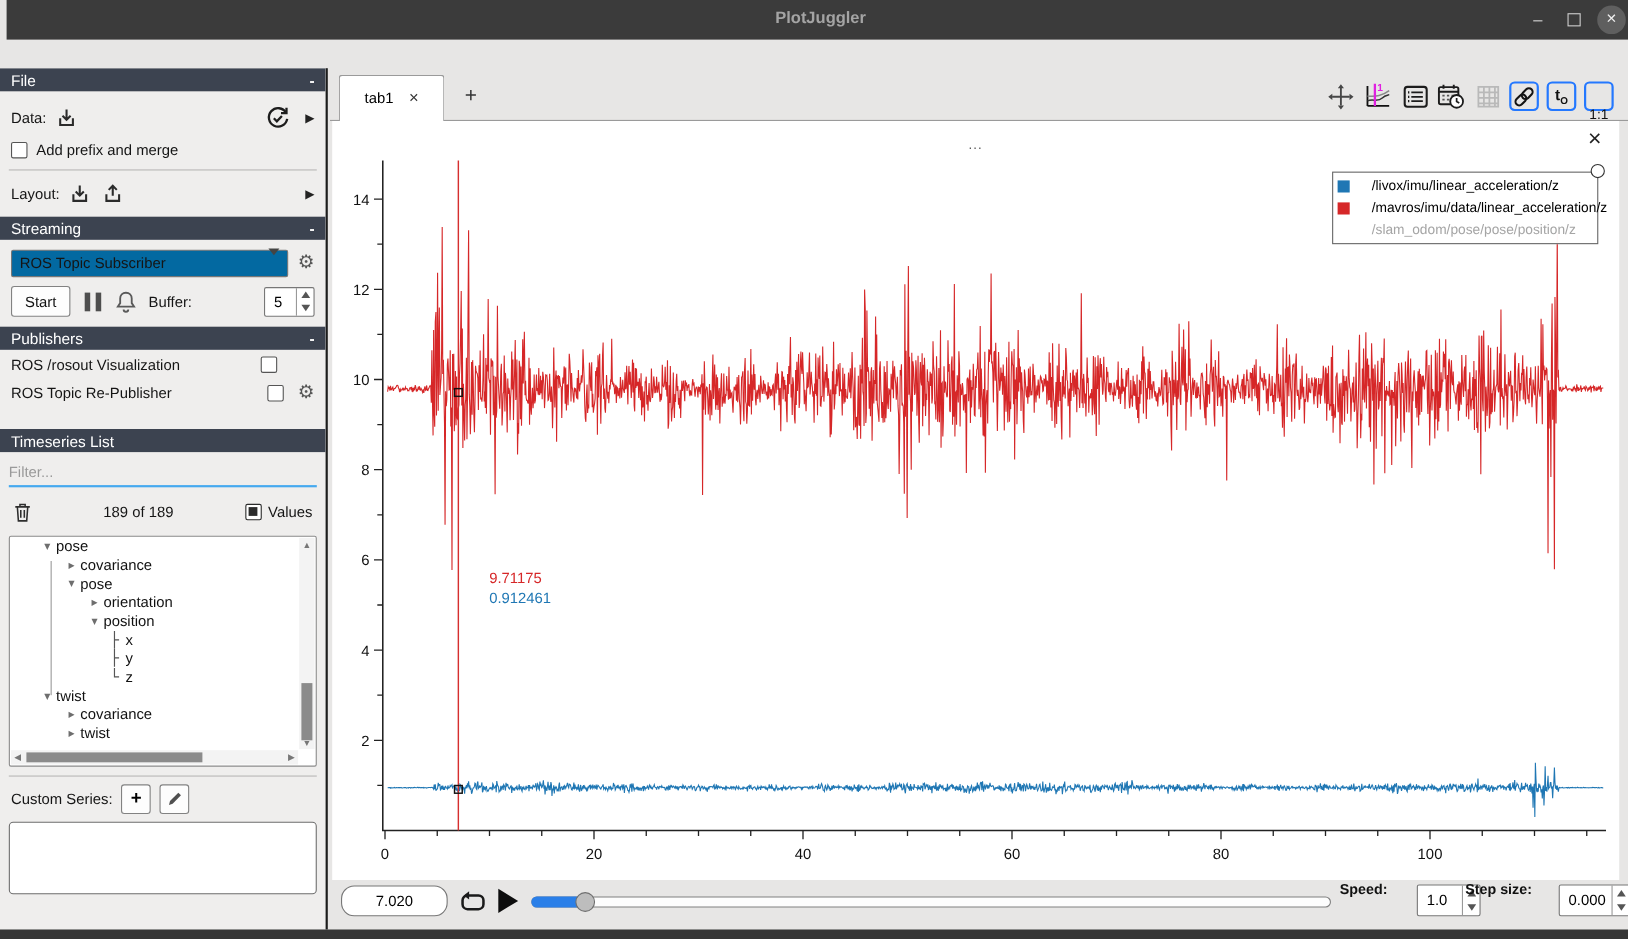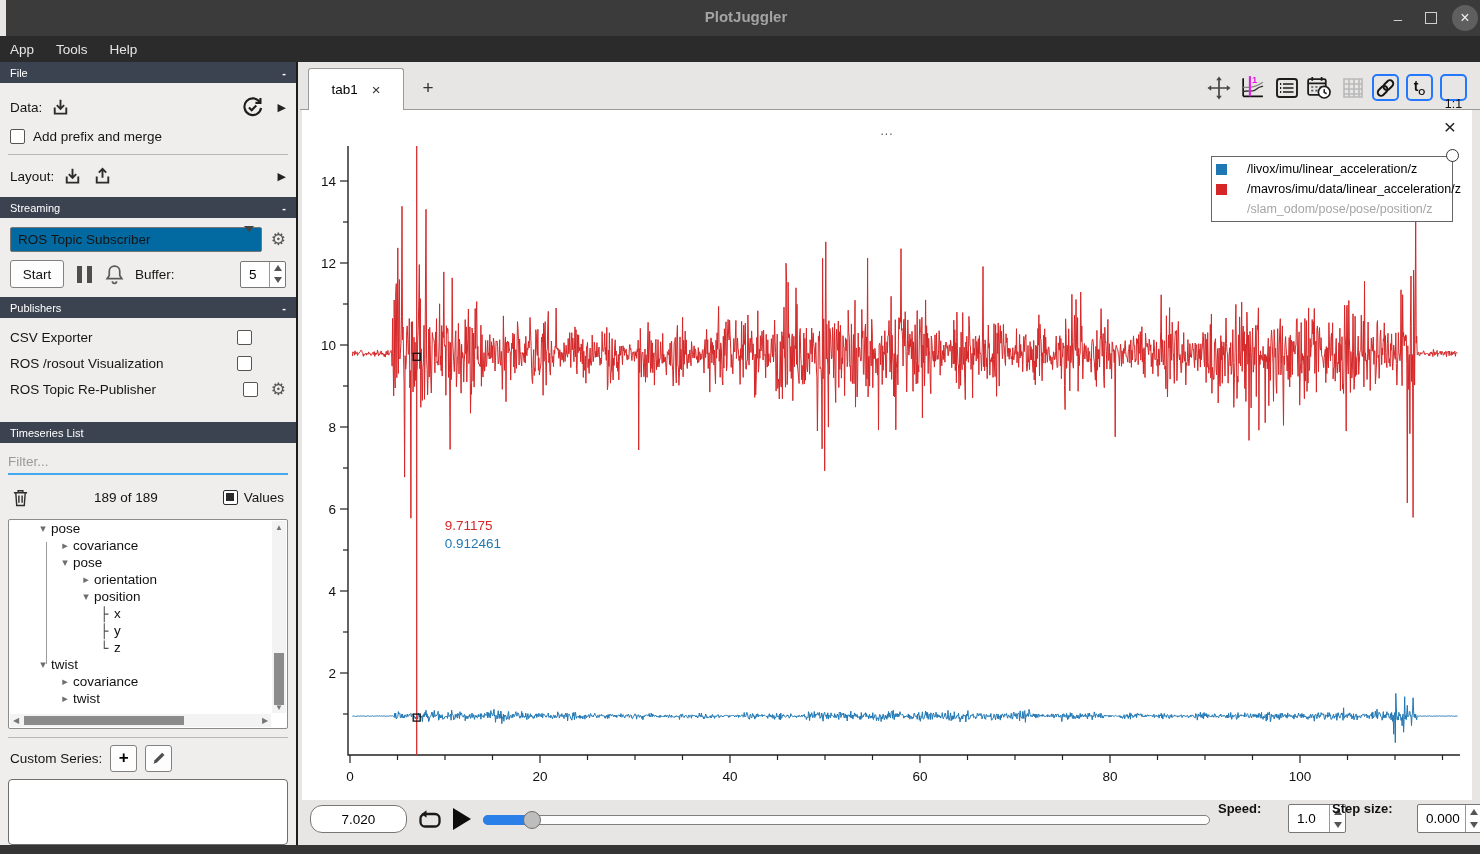--- a/index.html
+++ b/index.html
@@ -20,21 +20,21 @@
 
   
   .menubar { position:absolute; left:0; top:36px; width:100%; height:26px; background:#2b2b2b;
              display:flex; align-items:center; padding-left:10px; gap:22px; }
   .menubar span { color:#e6e6e6; font-size:13.5px; }
 
   
   .sidebar { position:absolute; left:0; top:62px; width:298px; height:783px; background:#efeeed;
              border-right:2px solid #1c1c1c; font-size:13.5px; color:#151515; overflow:hidden; }
   .sec-h { height:21px; background:#3c4350; color:#fff; display:flex; align-items:center;
-           padding:0 10px; font-size:11px; }
+           padding:0 10px; font-size:14px; }
   .sec-h .dash { margin-left:auto; font-weight:700; }
   .srow { display:flex; align-items:center; padding:0 10px; }
   .icon-btn { display:flex; align-items:center; justify-content:center; }
   .arrow-r { color:#222; font-size:11px; }
   .cb { width:15px; height:15px; border:1.6px solid #555; border-radius:2px; background:#fff; flex:none; }
   .sep { border:none; border-top:1px solid #b8b7b6; margin:6px 8px 0 8px; }
   .combo { flex:1; height:25px; background:#0369a1; border:1px solid #777; border-radius:2px;
            display:flex; align-items:center; padding-left:7px; position:relative; }
   .combo-dd { position:absolute; right:4px; top:4px; width:13px; height:16px; }
   .combo-dd .tri { width:0; height:0; border-left:5px solid transparent; border-right:5px solid transparent;
@@ -143,25 +143,20 @@
         <span>–</span>
       </div>
     <div class="winbtn max">
         <span class="maxbox"></span>
       </div>
     <div class="winbtn close">
         <span>×</span>
       </div>
   </div>
 
-  <div class="menubar">
-    <span>App</span>
-    <span>Tools</span>
-    <span>Help</span>
-  </div>
 
   <div class="sidebar">
 
     <div class="sec-h">
       <span>File</span>
       <span class="dash">-</span>
     </div>
 
     <div class="srow" style="height:30px;margin-top:9px;">
       <span>Data:</span>
@@ -242,24 +237,20 @@
             </span>
           </span>
       </span>
     </div>
 
     <div class="sec-h" style="margin-top:8px;">
       <span>Publishers</span>
       <span class="dash">-</span>
     </div>
 
-    <div class="pub-row" style="margin-top:6px;">
-      <span>CSV Exporter</span>
-      <span class="cb" style="margin-right:34px;"></span>
-    </div>
     <div class="pub-row">
       <span>ROS /rosout Visualization</span>
       <span class="cb" style="margin-right:34px;"></span>
     </div>
     <div class="pub-row">
       <span>ROS Topic Re-Publisher</span>
       <span class="cb"></span>
       <span class="gear" style="margin-left:13px;">⚙</span>
     </div>
 

